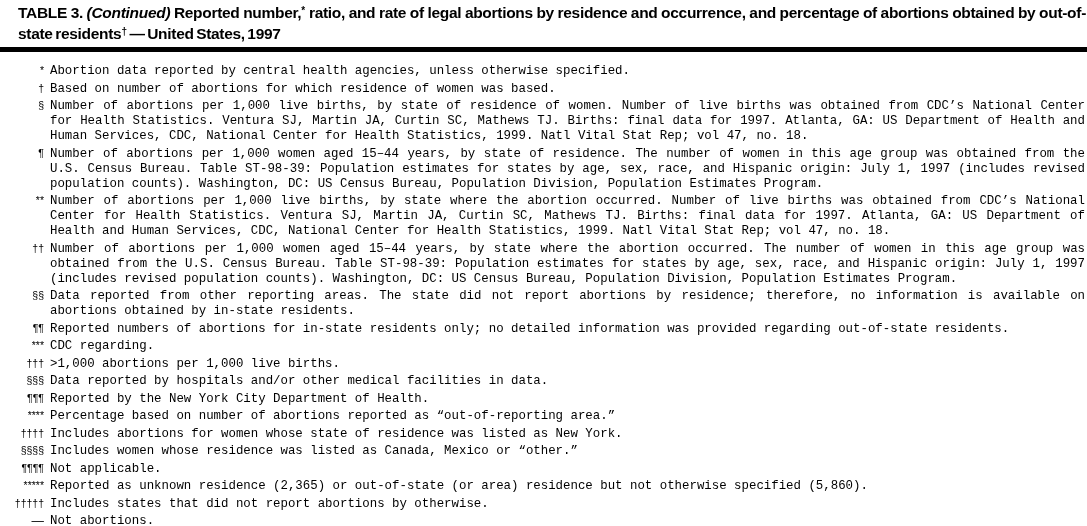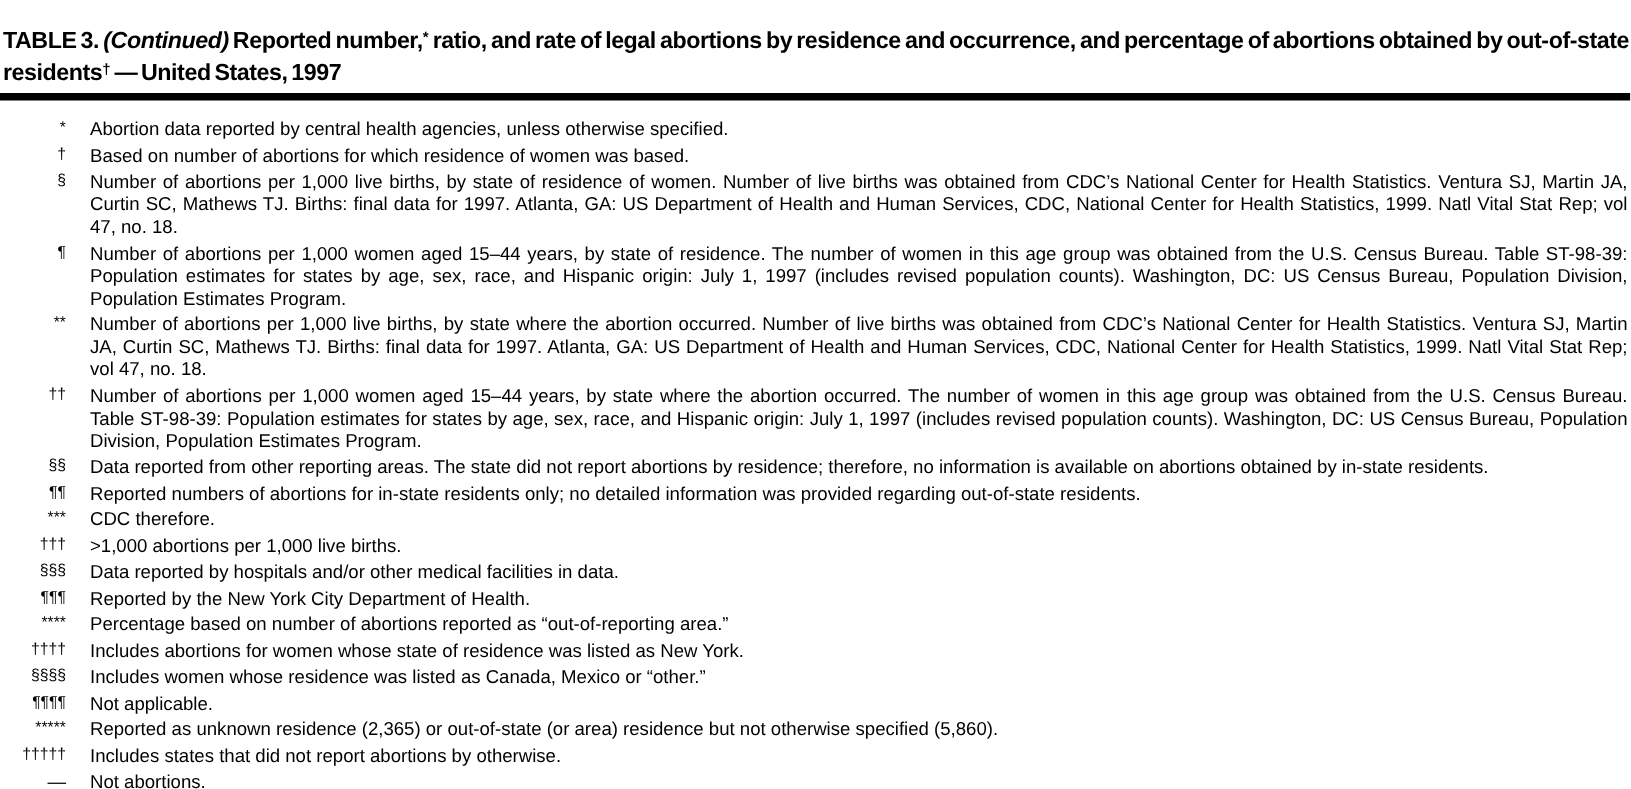--- a/index.html
+++ b/index.html
@@ -11,28 +11,27 @@
   }
   .page {
     position: relative;
     width: 1087px;
     height: 526px;
     background: #ffffff;
     overflow: hidden;
     box-sizing: border-box;
   }
   .title {
-    padding: 3px 1px 0 2px;
+    padding: 3px 1px 0 18px;
     font-weight: 700;
     font-size: 15.5px;
     line-height: 19px;
     letter-spacing: -0.3px;
     word-spacing: -1.5px;
     text-align: justify;
-    margin-top: 15px;
   }
   .title .sup {
     font-size: 10px;
     position: relative;
     top: -4px;
     letter-spacing: 0;
   }
   .title .continued {
     font-style: italic;
   }
@@ -62,22 +61,23 @@
     position: relative;
     top: -1px;
     white-space: nowrap;
   }
   .fn-marker.dash {
     font-size: 12.4px;
     top: 0;
   }
   .fn-text {
     flex: 1;
-    margin-left: 16px;
+    margin-left: 6px;
     text-align: justify;
+    font-family: Liberation Mono, monospace;
   }
 </style>
 </head>
 <body>
 
 <div class="page">
 
   <header class="title">
     <span>TABLE 3.</span>
     <span class="continued">(Continued)</span>
@@ -116,21 +116,21 @@
     <div class="fn">
       <span class="fn-marker">§§</span>
       <span class="fn-text">Data reported from other reporting areas. The state did not report abortions by residence; therefore, no information is available on abortions obtained by in-state residents.</span>
     </div>
     <div class="fn">
       <span class="fn-marker">¶¶</span>
       <span class="fn-text">Reported numbers of abortions for in-state residents only; no detailed information was provided regarding out-of-state residents.</span>
     </div>
     <div class="fn">
       <span class="fn-marker">***</span>
-      <span class="fn-text">CDC therefore.</span>
+      <span class="fn-text">CDC regarding.</span>
     </div>
     <div class="fn">
       <span class="fn-marker">†††</span>
       <span class="fn-text">&gt;1,000 abortions per 1,000 live births.</span>
     </div>
     <div class="fn">
       <span class="fn-marker">§§§</span>
       <span class="fn-text">Data reported by hospitals and/or other medical facilities in data.</span>
     </div>
     <div class="fn">

